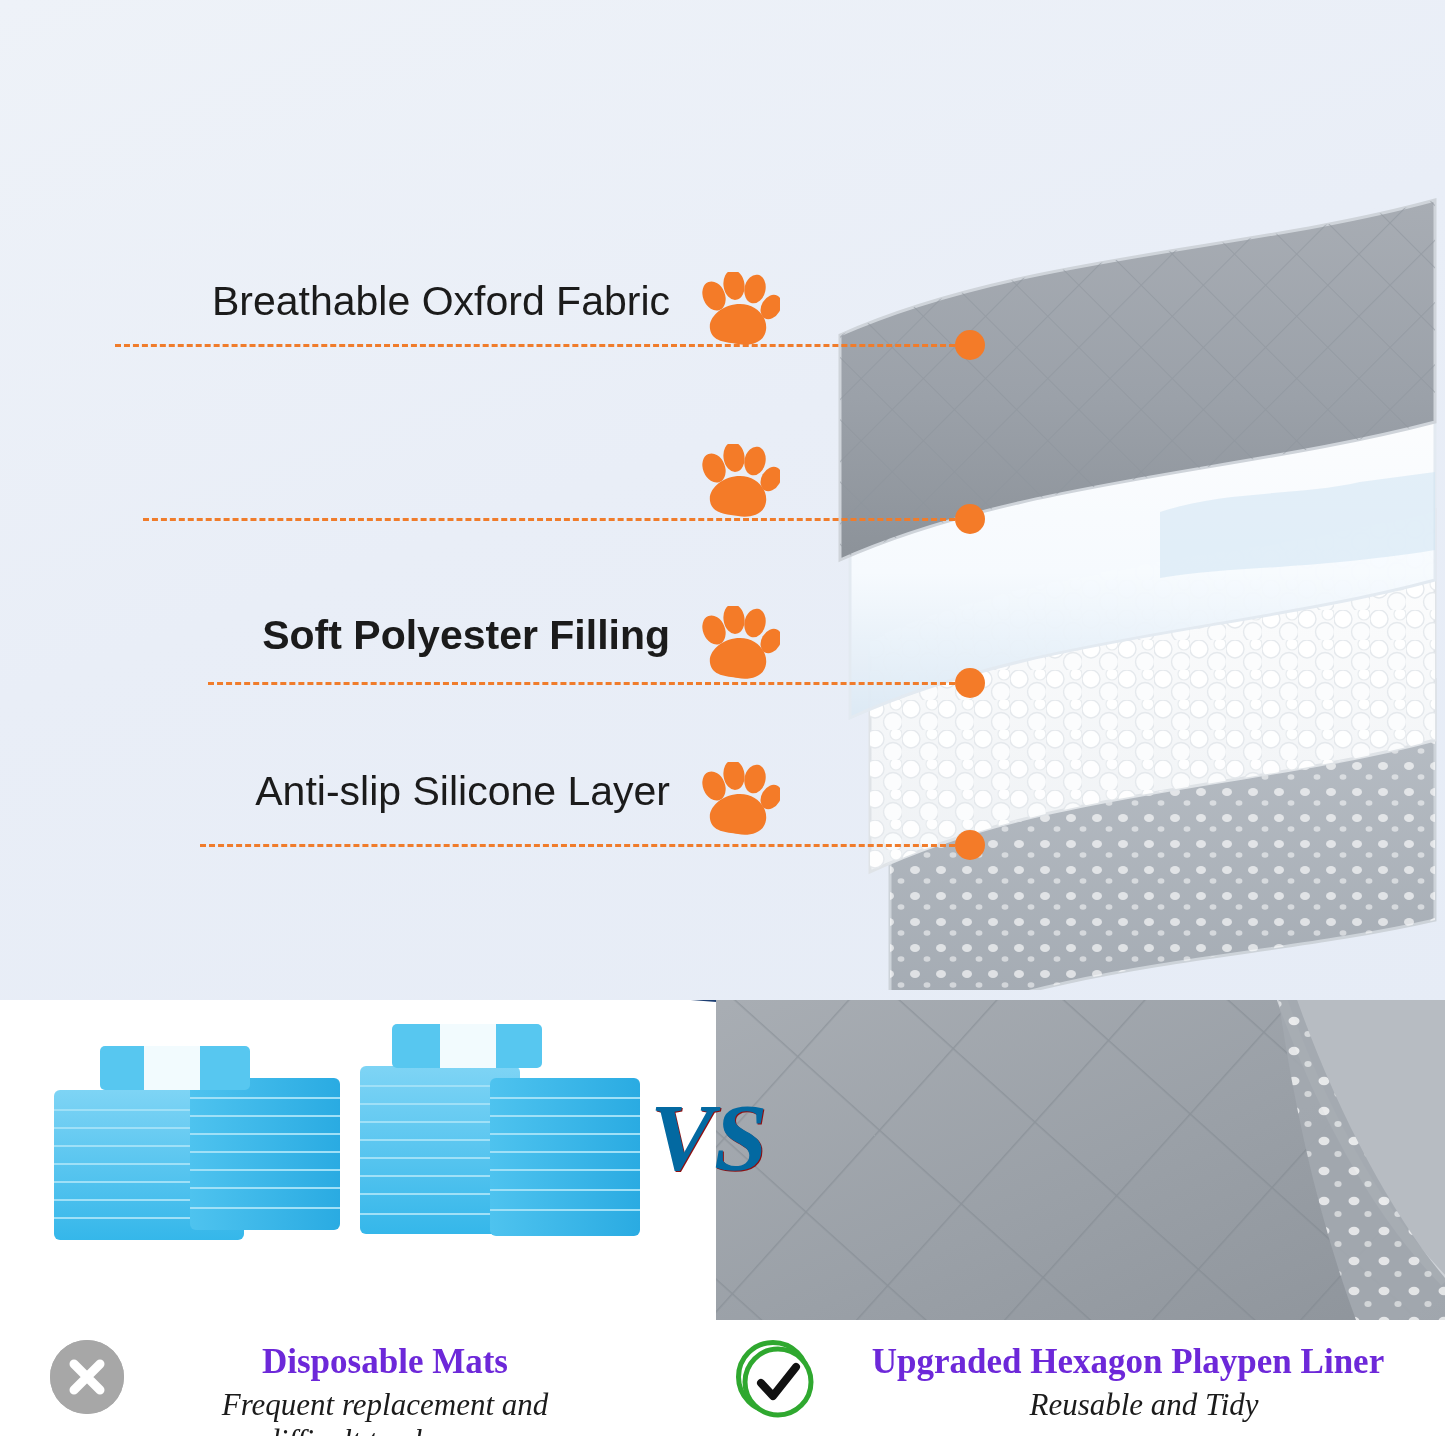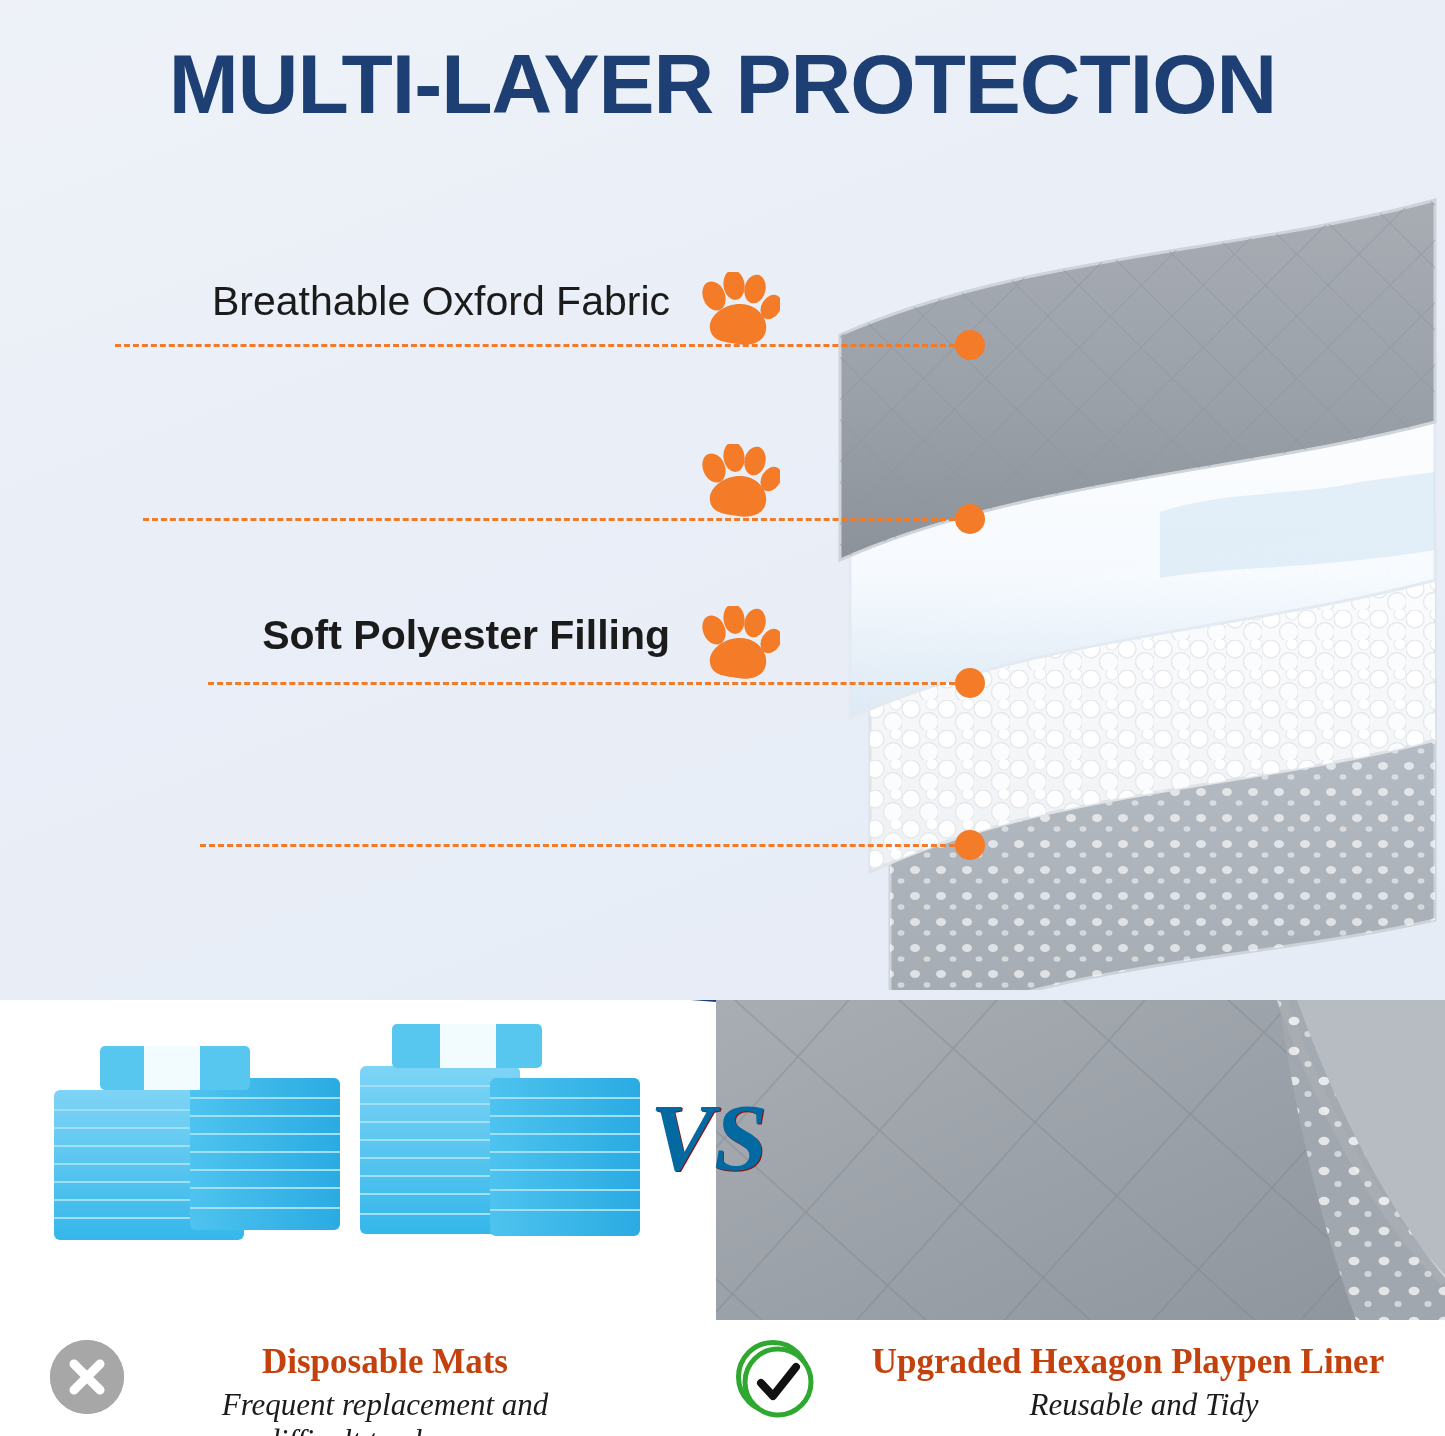--- a/index.html
+++ b/index.html
@@ -69,37 +69,36 @@
   }
   .compare-col{position:absolute;top:330px;}
   .badge{
     position:absolute;width:74px;height:74px;border-radius:50%;
   }
   .badge-x{background:#a7a7a7;}
   .badge-check{background:#ffffff;border:5px solid #2fa82f;box-sizing:border-box;}
   .cmp-title{
     position:absolute;text-align:center;white-space:nowrap;
     font-family:"Liberation Serif", serif;
-    font-weight:bold;font-size:35px;color:#c2410c;
+    font-weight:bold;font-size:35px;color:#6d28d9;
   }
   .cmp-sub{
     position:absolute;text-align:center;
     font-family:"Liberation Serif", serif;
     font-size:31px;color:#1b1b1b;line-height:1.12;font-style:italic;
   }
   .pads{position:absolute;left:40px;top:18px;width:620px;height:260px;}
 </style>
 </head>
 <body>
 
 <div id="root">
 
   <div class="top-panel">
 
-    <div class="title">MULTI-LAYER PROTECTION</div>
 
     <div class="layers">
       <svg width="615" height="830" viewBox="0 0 615 830" xmlns="http://www.w3.org/2000/svg">
         <defs>
           <pattern id="quilt" width="44" height="44" patternUnits="userSpaceOnUse" patternTransform="rotate(45)">
             <rect width="44" height="44" fill="none"></rect>
             <path d="M0 0 H44 M0 0 V44" stroke="#8d949c" stroke-width="2.2" fill="none"></path>
           </pattern>
           <linearGradient id="grayTop" x1="0" y1="0" x2="0" y2="1">
             <stop offset="0%" stop-color="#a8adb4"></stop>
@@ -194,20 +193,32 @@
           <ellipse cx="38" cy="13" rx="10.5" ry="15" fill="#f47b28" transform="rotate(-8 38 13)"></ellipse>
           <ellipse cx="59" cy="17" rx="10.5" ry="14.5" fill="#f47b28" transform="rotate(12 59 17)"></ellipse>
           <ellipse cx="75" cy="35" rx="9.5" ry="13" fill="#f47b28" transform="rotate(30 75 35)"></ellipse>
           <path d="M44 32 C 60 32, 72 45, 70 58 C 68 72, 52 74, 42 72 C 30 70, 16 70, 14 57 C 12 44, 28 32, 44 32 Z" fill="#f47b28"></path>
         </svg>
       </span>
     </div>
     <div class="dash-line" style="left:208px;top:682px;width:747px;"></div>
     <div class="dot" style="left:955px;top:668px;"></div>
 
+    <div class="label-row" style="left:0;top:768px;width:780px;">
+      <span class="label-text">Anti-slip Silicone Layer</span>
+      <span class="paw">
+        <svg width="84" height="80" viewBox="0 0 84 80" xmlns="http://www.w3.org/2000/svg">
+          <ellipse cx="18" cy="24" rx="11" ry="15" fill="#f47b28" transform="rotate(-22 18 24)"></ellipse>
+          <ellipse cx="38" cy="13" rx="10.5" ry="15" fill="#f47b28" transform="rotate(-8 38 13)"></ellipse>
+          <ellipse cx="59" cy="17" rx="10.5" ry="14.5" fill="#f47b28" transform="rotate(12 59 17)"></ellipse>
+          <ellipse cx="75" cy="35" rx="9.5" ry="13" fill="#f47b28" transform="rotate(30 75 35)"></ellipse>
+          <path d="M44 32 C 60 32, 72 45, 70 58 C 68 72, 52 74, 42 72 C 30 70, 16 70, 14 57 C 12 44, 28 32, 44 32 Z" fill="#f47b28"></path>
+        </svg>
+      </span>
+    </div>
     <div class="dash-line" style="left:200px;top:844px;width:755px;"></div>
     <div class="dot" style="left:955px;top:830px;"></div>
 
   </div>
 
   <div class="bottom-panel">
 
     <div class="wave">
       <svg width="1445" height="120" viewBox="0 0 1445 120" xmlns="http://www.w3.org/2000/svg">
         <path d="M0 52 C 180 10, 330 10, 520 36 C 720 64, 900 74, 1100 52 C 1260 34, 1360 22, 1445 16 L 1445 120 L 0 120 Z" fill="#ffffff"></path>

